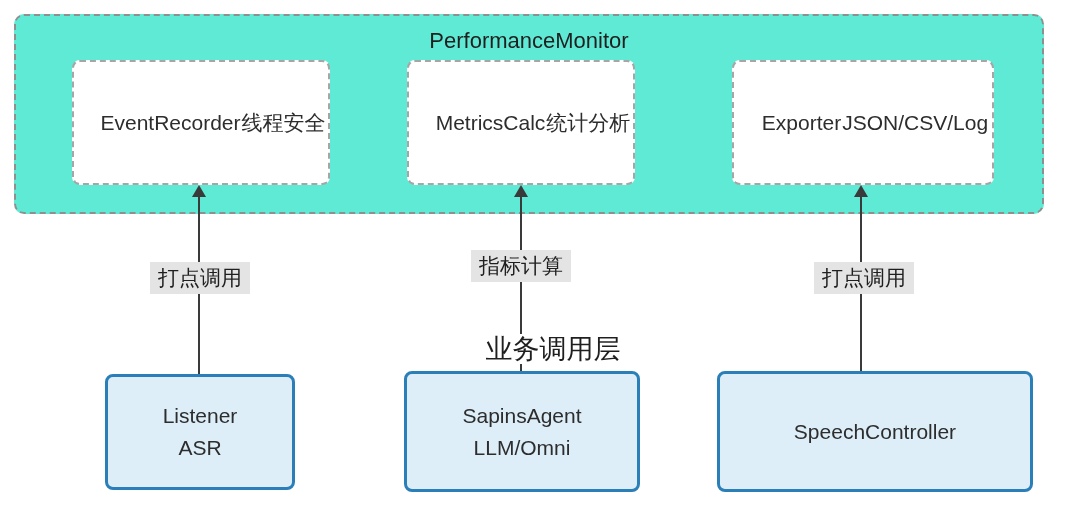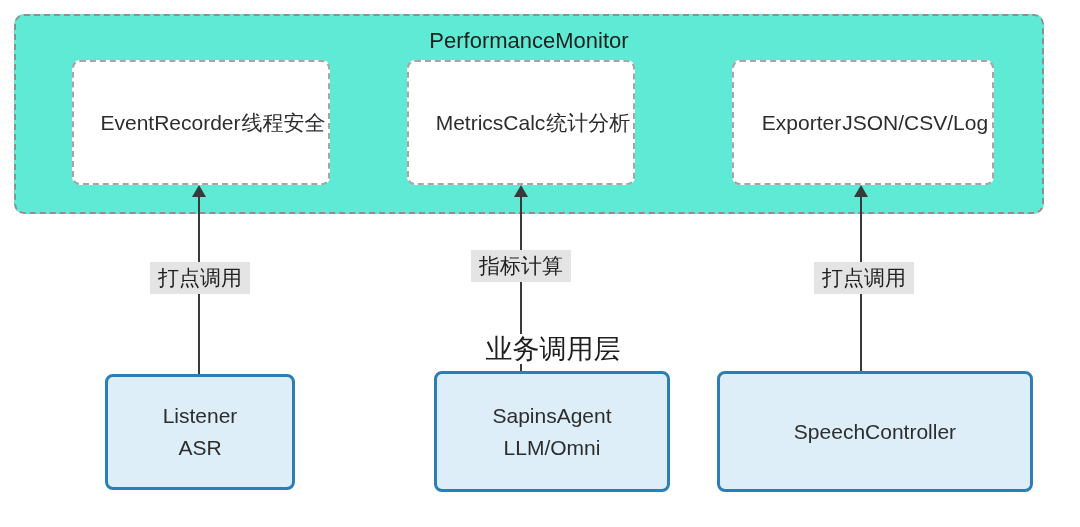--- a/index.html
+++ b/index.html
@@ -121,21 +121,21 @@
     border: 3px solid #2b7fb8;
     border-radius: 8px;
     box-sizing: border-box;
     display: flex;
     flex-direction: column;
     align-items: center;
     justify-content: center;
     gap: 2px;
   }
   .box-d { left: 105px; top: 374px; width: 190px; height: 116px; }
-  .box-e { left: 404px; top: 371px; width: 236px; height: 121px; margin-left: 30px; }
+  .box-e { left: 404px; top: 371px; width: 236px; height: 121px; }
   .box-f { left: 717px; top: 371px; width: 316px; height: 121px; }
 </style>
 </head>
 <body>
 
 <div class="canvas">
 
   <div class="monitor-container">
     <div class="monitor-title">PerformanceMonitor</div>
 

